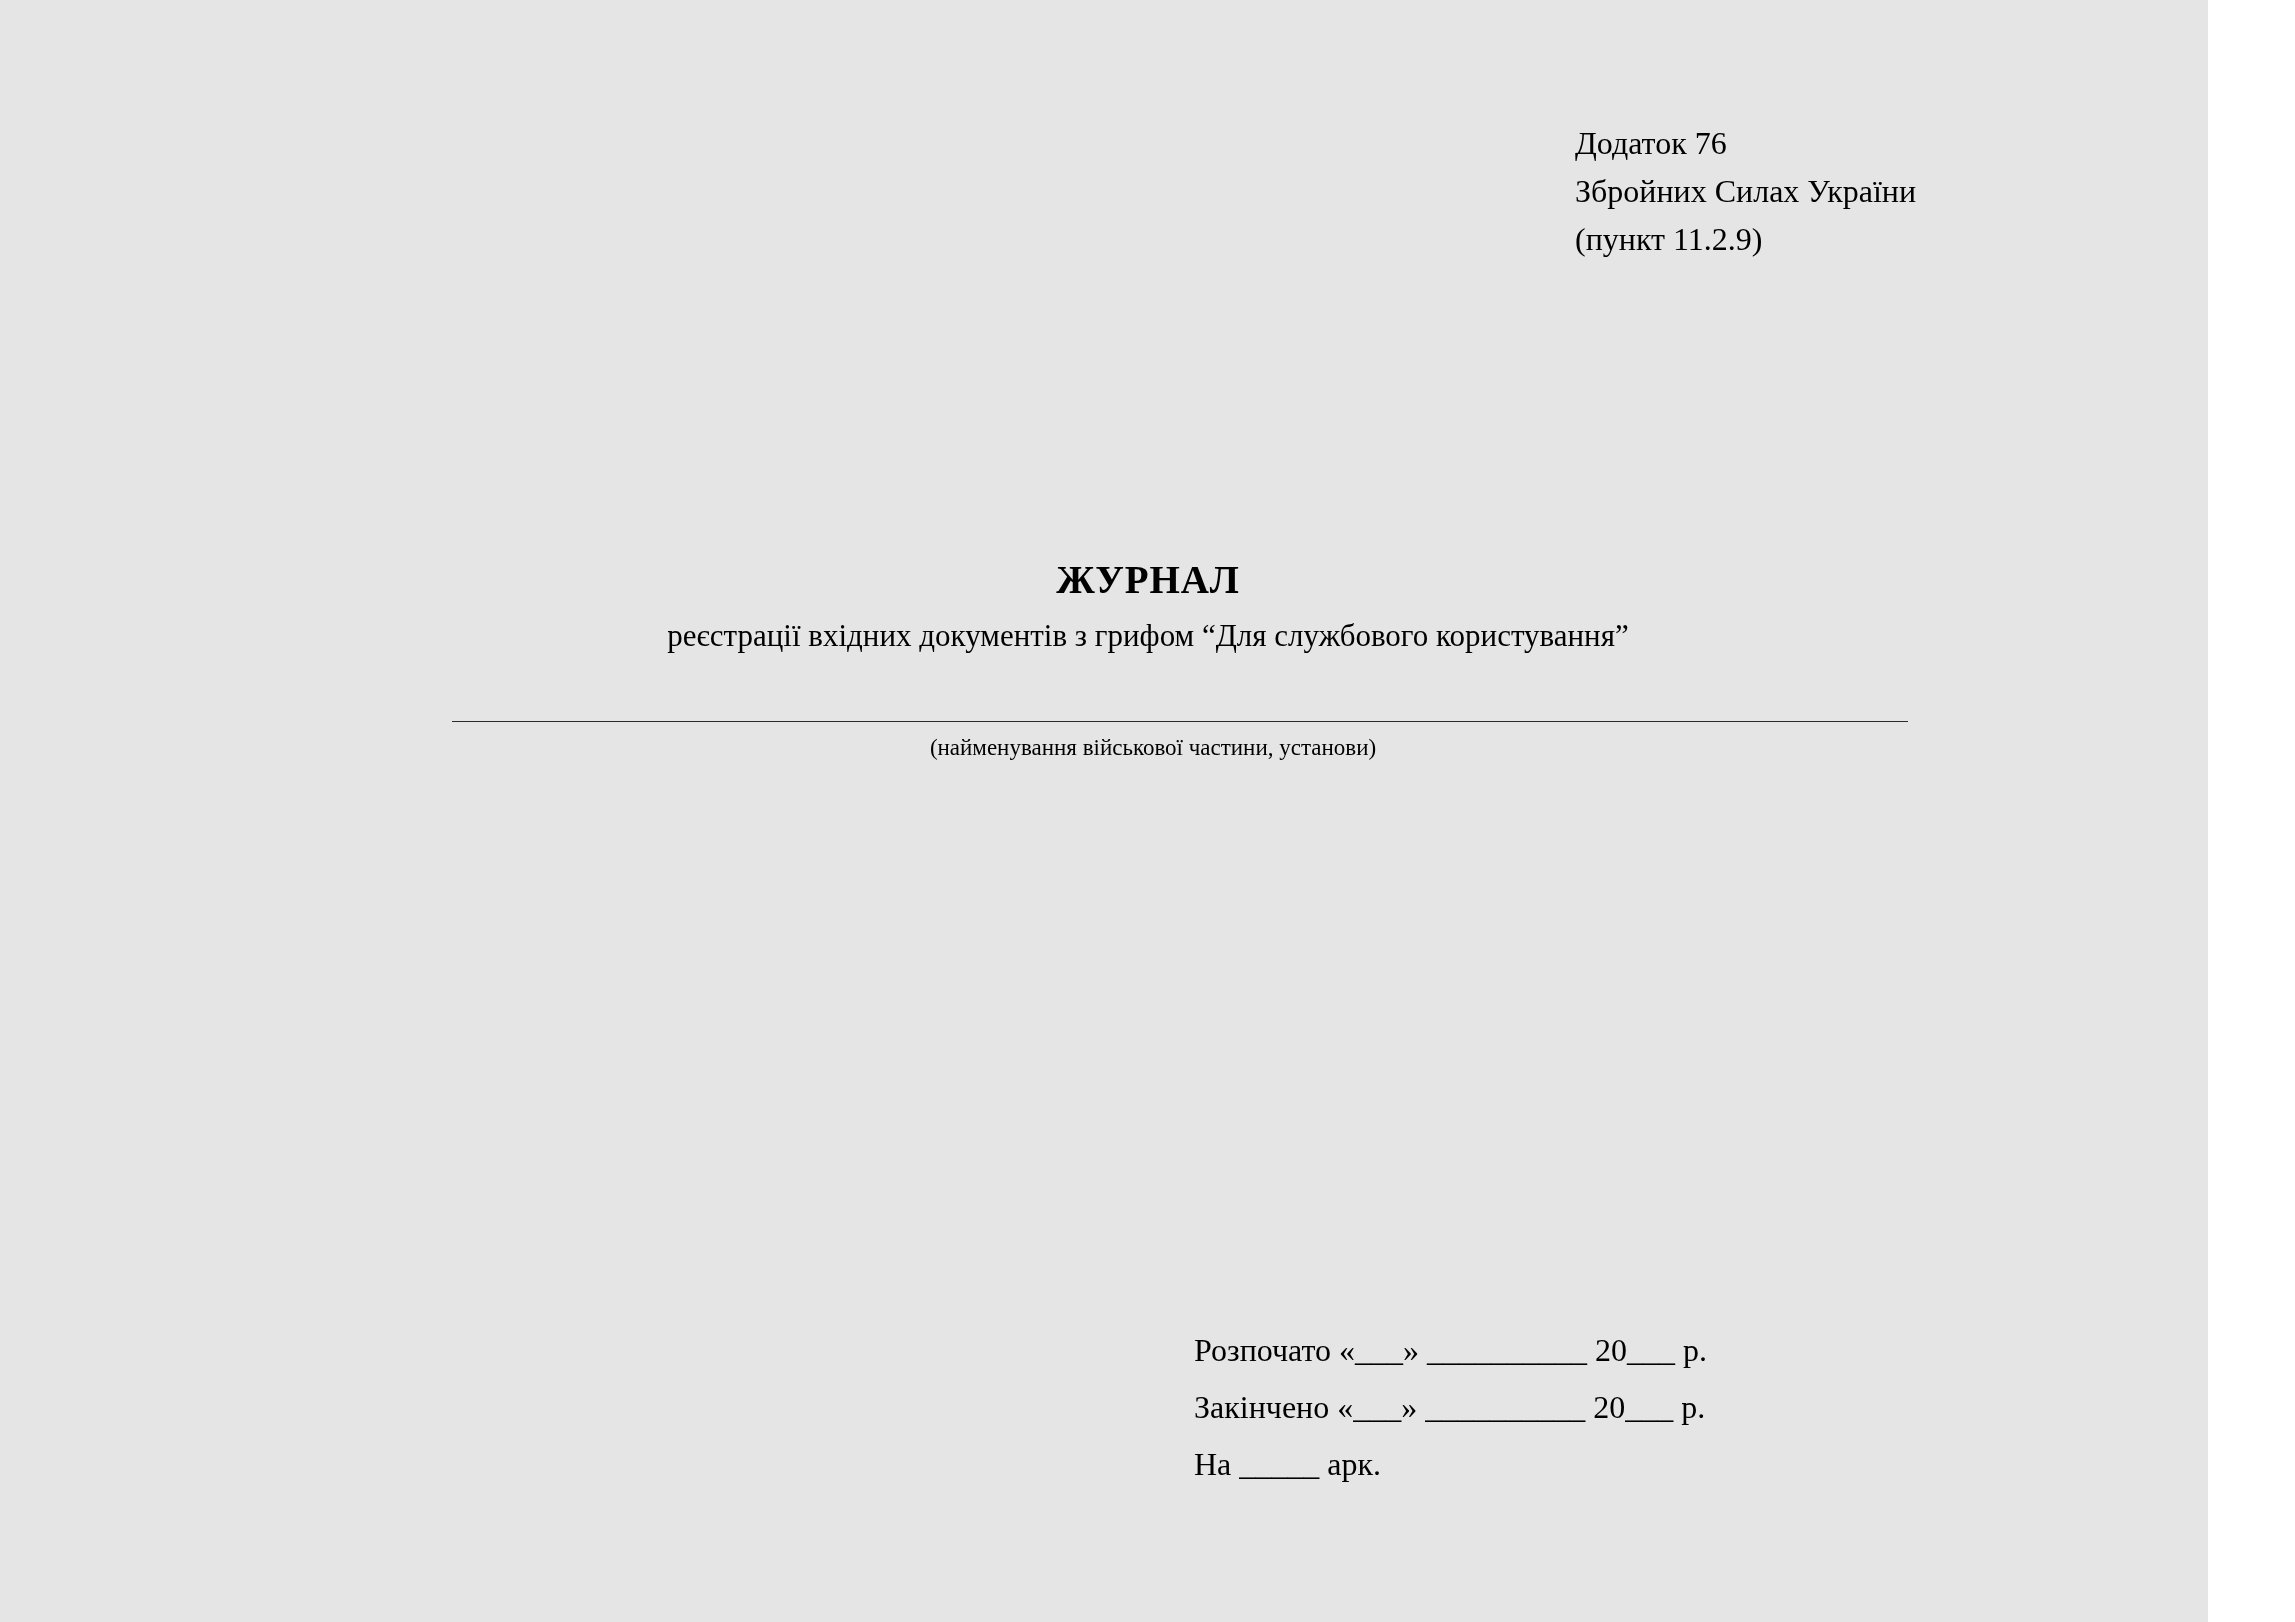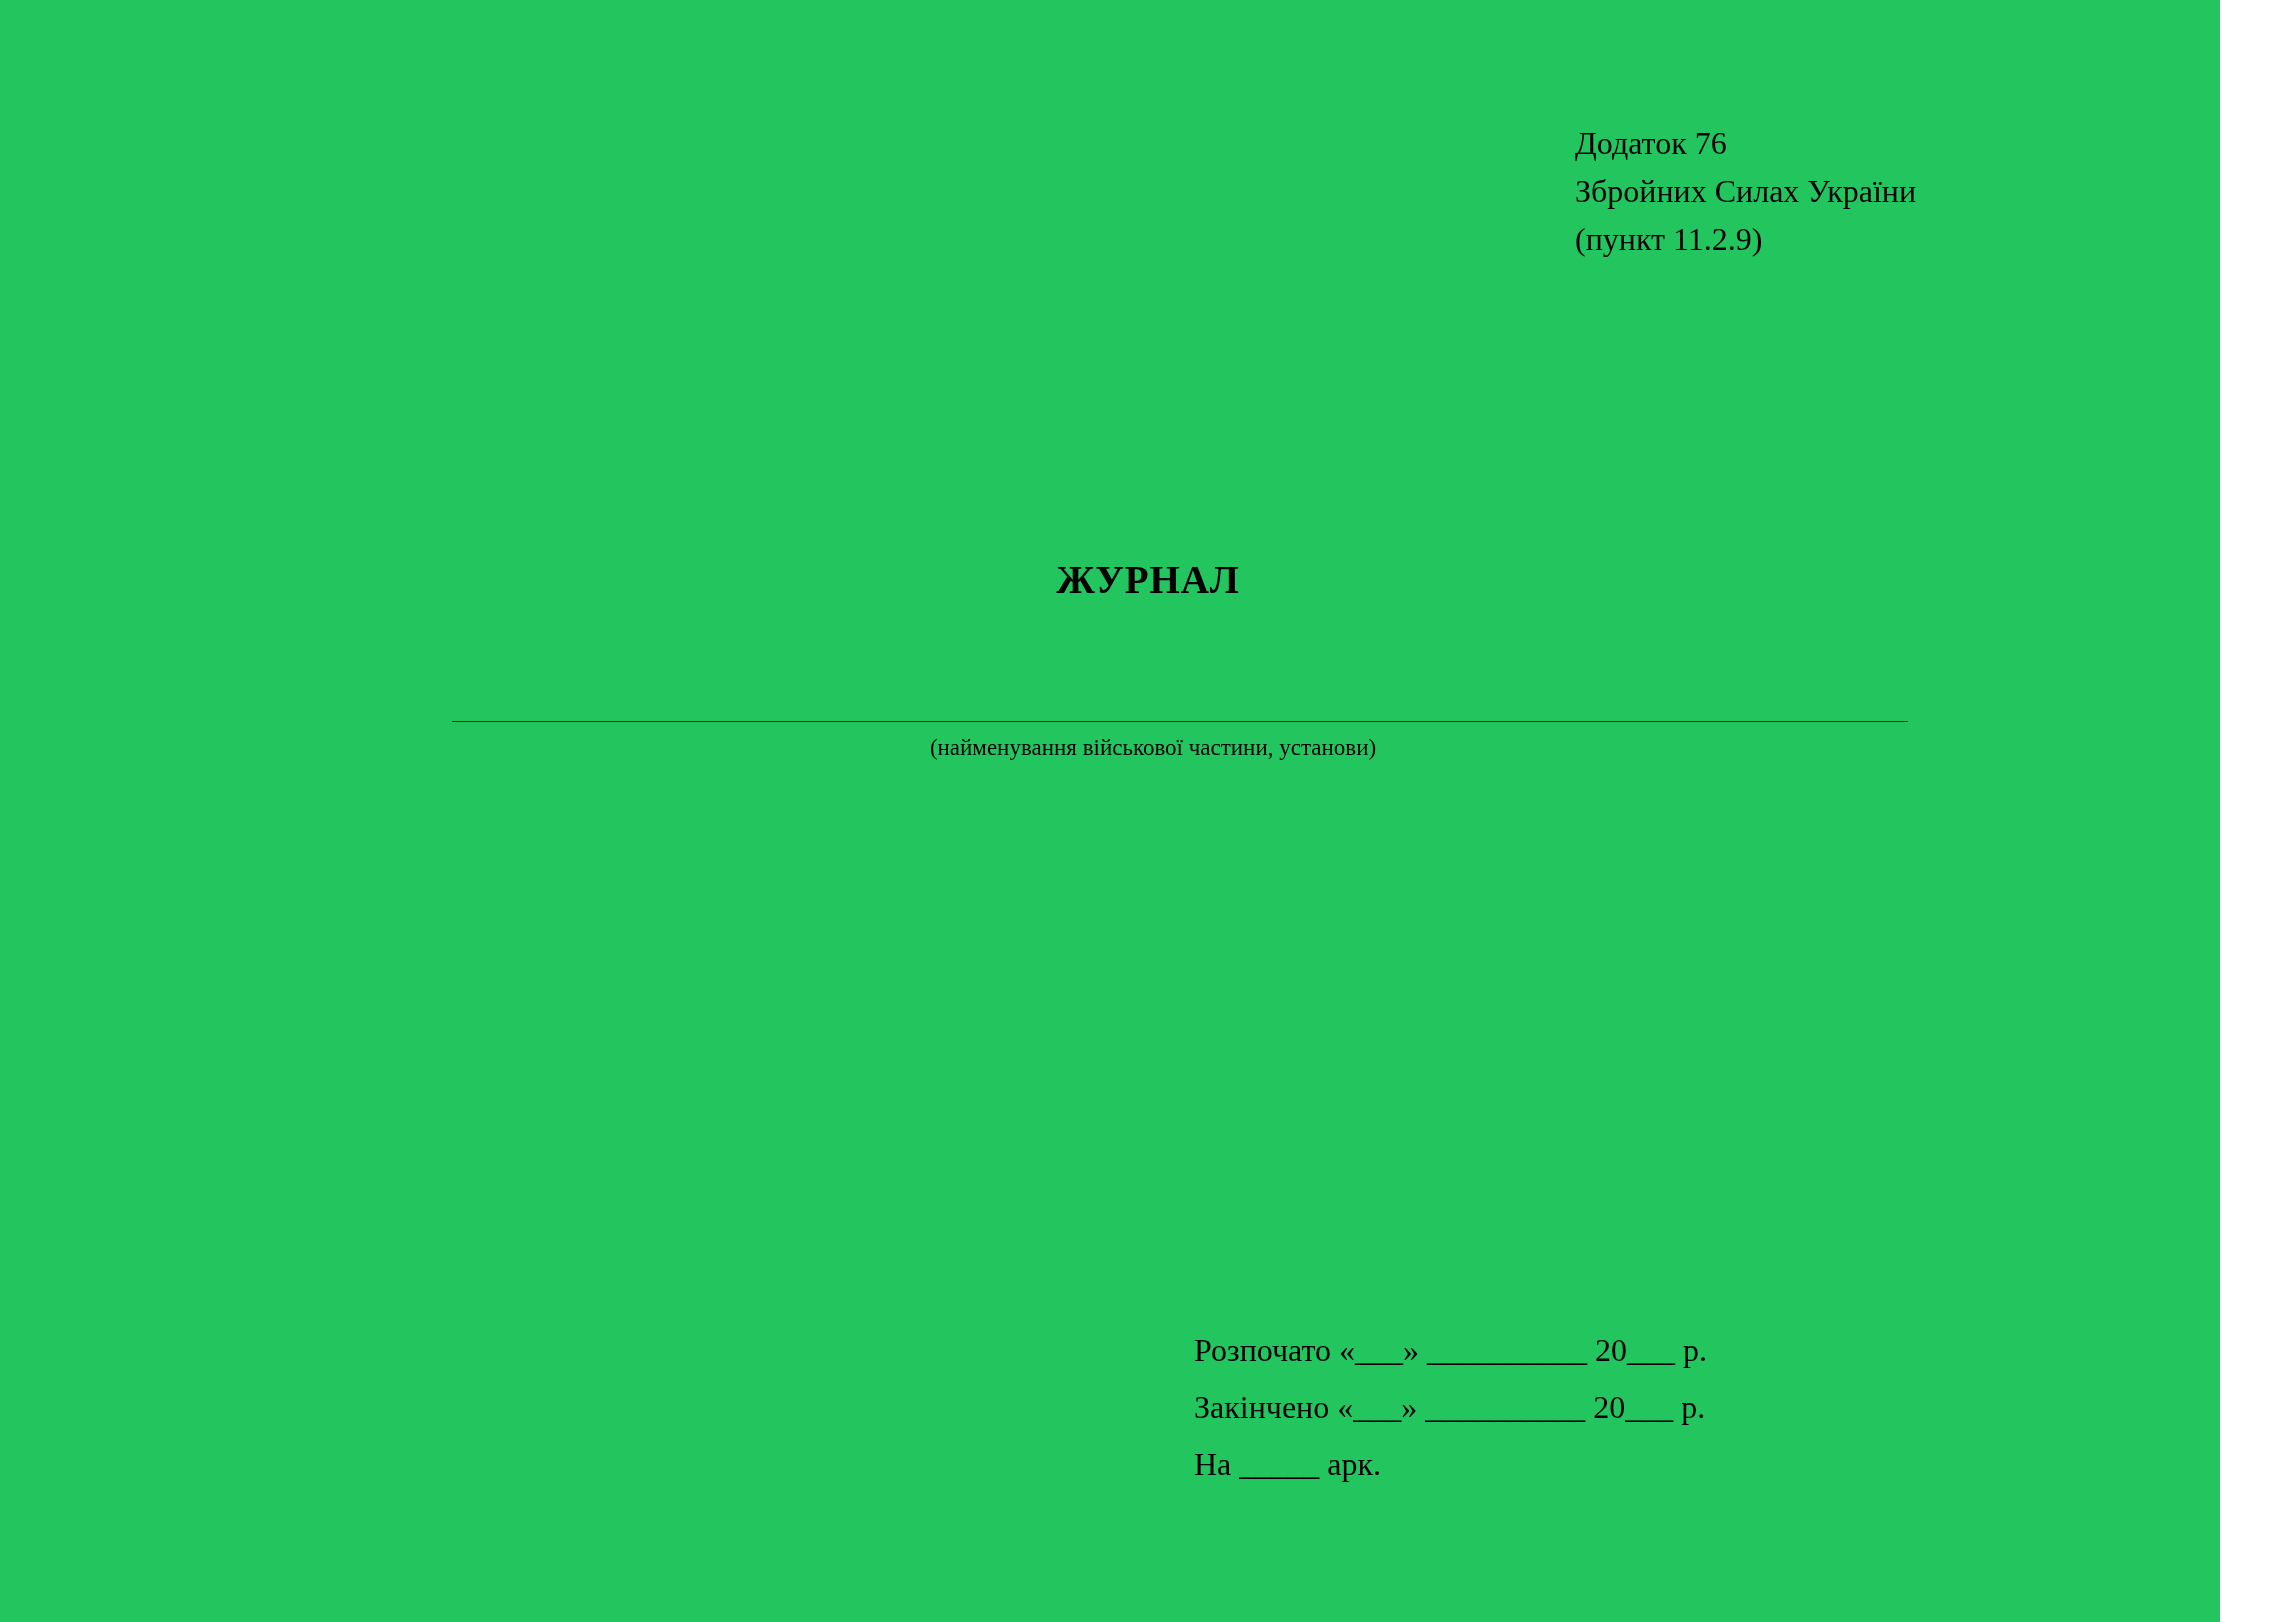--- a/index.html
+++ b/index.html
@@ -15,22 +15,21 @@
     color: #000000;
     overflow: hidden;
   }
 
   .page {
     position: absolute;
     left: 0;
     top: 0;
     width: 2208px;
     height: 1623px;
-    background: #22c55e;
-    padding-left: 12px;
+    background: #e5e5e5;
   }
 
   
   .ref-block {
     position: absolute;
     left: 1575px;
     top: 119px;
     width: 643px;
     font-size: 32px;
     line-height: 48px;
@@ -103,20 +102,21 @@
 <div class="page">
 
   <div class="ref-block">
     <span class="ref-line">Додаток 76</span>
     <span class="ref-line">Збройних Силах України</span>
     <span class="ref-line">(пункт 11.2.9)</span>
   </div>
 
   <div class="title-wrap">
     <h1 class="doc-title">ЖУРНАЛ</h1>
+    <p class="doc-subtitle">реєстрації вхідних документів з грифом “Для службового користування”</p>
   </div>
 
   <div class="unit-rule"></div>
   <div class="unit-caption">(найменування військової частини, установи)</div>
 
   <div class="dates-block">
     <span class="dates-line">Розпочато «___» __________ 20___ р.</span>
     <span class="dates-line">Закінчено «___» __________ 20___ р.</span>
     <span class="dates-line">На _____ арк.</span>
   </div>

